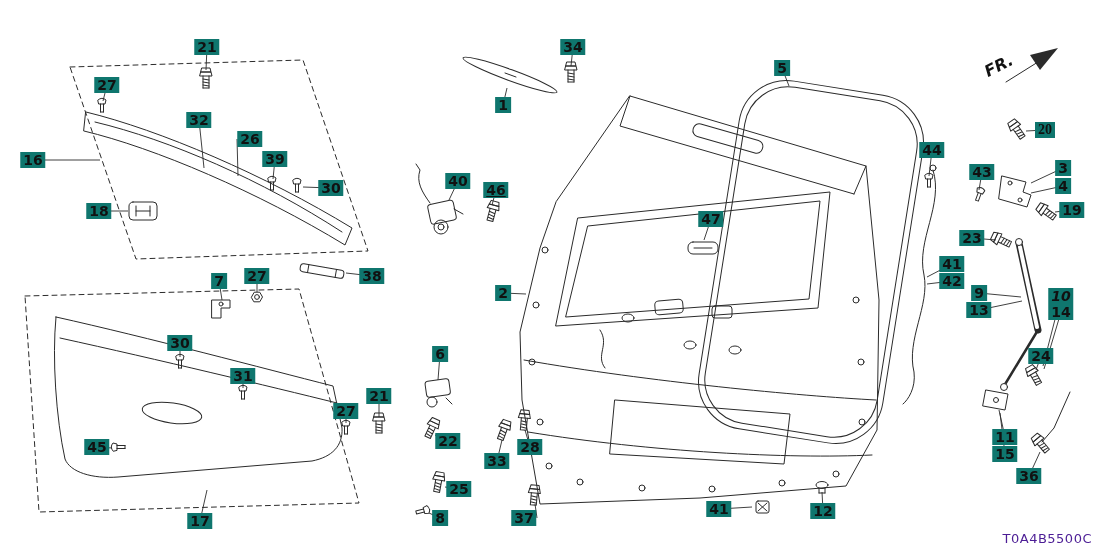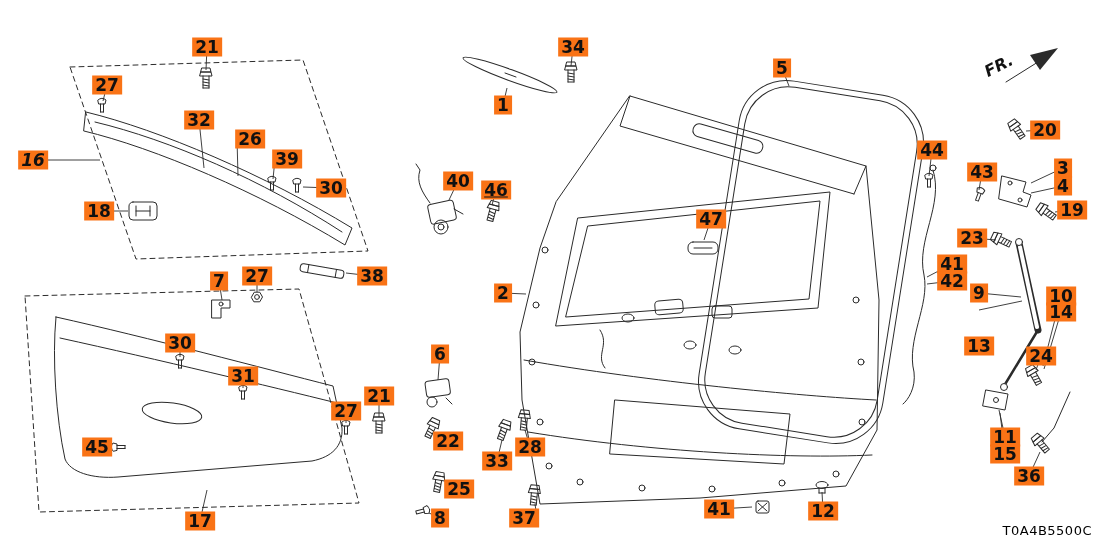--- a/index.html
+++ b/index.html
@@ -12,31 +12,31 @@
   .art .dashed{stroke-dasharray:5 4;}
   .art .thick{stroke-width:7;}
   .art .mid{stroke-width:2.5;}
   .art .wstroke{stroke:#fff;stroke-width:4;}
   .art .wfill{fill:#fff;}
   .art .bfill{fill:#2b2b2b;stroke:none;}
   #leader-lines{position:absolute;left:0;top:0;z-index:2;pointer-events:none;}
   #leader-lines line{stroke:#2b2b2b;stroke-width:0.9;}
   .callout{
     position:absolute;transform:translate(-50%,-50%);
-    font-size:17px;font-weight:bold;color:#111;line-height:1;
-    background:#f97316;padding:1px 3px;z-index:3;cursor:default;
+    font-size:14px;font-weight:bold;color:#111;line-height:1;
+    background:#0f766e;padding:1px 3px;z-index:3;cursor:default;
   }
   .fr-label{
     position:absolute;left:984px;top:56px;z-index:3;
     font-size:16px;font-weight:bold;font-style:italic;color:#111;
     transform:rotate(-27deg);
   }
   .partcode{
-    position:absolute;right:16px;bottom:16px;z-index:3;
-    font-size:13px;color:#000000;letter-spacing:0.5px;
+    position:absolute;right:16px;bottom:8px;z-index:3;
+    font-size:13px;color:#4c1d95;letter-spacing:0.5px;
   }
 </style>
 </head>
 <body>
 
 <div class="stage">
 
   <svg class="art" width="1108" height="554" viewBox="0 0 1108 554">
     <defs>
       <g id="bolt">
@@ -253,26 +253,26 @@
       <line x1="979" y1="310" x2="1022" y2="301"></line>
       <line x1="1061" y1="296" x2="1043" y2="366"></line>
       <line x1="1061" y1="312" x2="1044" y2="369"></line>
       <line x1="1041" y1="356" x2="1036" y2="370"></line>
       <line x1="1005" y1="437" x2="999" y2="410"></line>
       <line x1="1005" y1="454" x2="1000" y2="413"></line>
       <line x1="1029" y1="476" x2="1040" y2="452"></line>
     </svg>
 
   <div id="callout-layer">
-      <div class="callout" style="left: 33px; top: 160px; font-style: italic;">16</div>
+      <div class="callout" style="left: 33px; top: 160px;">16</div>
       <div class="callout" style="left: 107px; top: 85px;">27</div>
       <div class="callout" style="left: 207px; top: 47px;">21</div>
       <div class="callout" style="left: 199px; top: 120px;">32</div>
       <div class="callout" style="left: 237px; top: 139px; margin-left: 13px;">26</div>
-      <div class="callout" style="left: 275px; top: 159px; margin-left: 12px;">39</div>
+      <div class="callout" style="left: 275px; top: 159px;">39</div>
       <div class="callout" style="left: 331px; top: 188px;">30</div>
       <div class="callout" style="left: 99px; top: 211px;">18</div>
       <div class="callout" style="left: 219px; top: 281px;">7</div>
       <div class="callout" style="left: 257px; top: 276px;">27</div>
       <div class="callout" style="left: 372px; top: 276px;">38</div>
       <div class="callout" style="left: 180px; top: 343px;">30</div>
       <div class="callout" style="left: 243px; top: 376px;">31</div>
       <div class="callout" style="left: 379px; top: 396px;">21</div>
       <div class="callout" style="left: 346px; top: 411px;">27</div>
       <div class="callout" style="left: 97px; top: 447px;">45</div>
@@ -286,32 +286,32 @@
       <div class="callout" style="left: 711px; top: 219px;">47</div>
       <div class="callout" style="left: 440px; top: 354px;">6</div>
       <div class="callout" style="left: 448px; top: 441px;">22</div>
       <div class="callout" style="left: 497px; top: 461px;">33</div>
       <div class="callout" style="left: 530px; top: 447px;">28</div>
       <div class="callout" style="left: 459px; top: 489px;">25</div>
       <div class="callout" style="left: 440px; top: 518px;">8</div>
       <div class="callout" style="left: 524px; top: 518px;">37</div>
       <div class="callout" style="left: 719px; top: 509px;">41</div>
       <div class="callout" style="left: 823px; top: 511px;">12</div>
-      <div class="callout" style="left: 1045px; top: 130px;">20</div>
+      <div class="callout" style="left: 1045px; top: 130px; font-family: Liberation Serif, serif;">20</div>
       <div class="callout" style="left: 932px; top: 150px;">44</div>
       <div class="callout" style="left: 982px; top: 172px;">43</div>
       <div class="callout" style="left: 1063px; top: 168px;">3</div>
       <div class="callout" style="left: 1063px; top: 186px;">4</div>
       <div class="callout" style="left: 1072px; top: 210px;">19</div>
       <div class="callout" style="left: 972px; top: 238px;">23</div>
       <div class="callout" style="left: 952px; top: 264px;">41</div>
       <div class="callout" style="left: 952px; top: 281px;">42</div>
       <div class="callout" style="left: 979px; top: 293px;">9</div>
-      <div class="callout" style="left: 979px; top: 310px; margin-top: 36px;">13</div>
-      <div class="callout" style="left: 1061px; top: 296px;">10</div>
+      <div class="callout" style="left: 979px; top: 310px;">13</div>
+      <div class="callout" style="left: 1061px; top: 296px; font-style: italic;">10</div>
       <div class="callout" style="left: 1061px; top: 312px;">14</div>
       <div class="callout" style="left: 1041px; top: 356px;">24</div>
       <div class="callout" style="left: 1005px; top: 437px;">11</div>
       <div class="callout" style="left: 1005px; top: 454px;">15</div>
       <div class="callout" style="left: 1029px; top: 476px;">36</div>
     </div>
 
   <div class="fr-label">FR.</div>
 
   <div class="partcode">T0A4B5500C</div>

